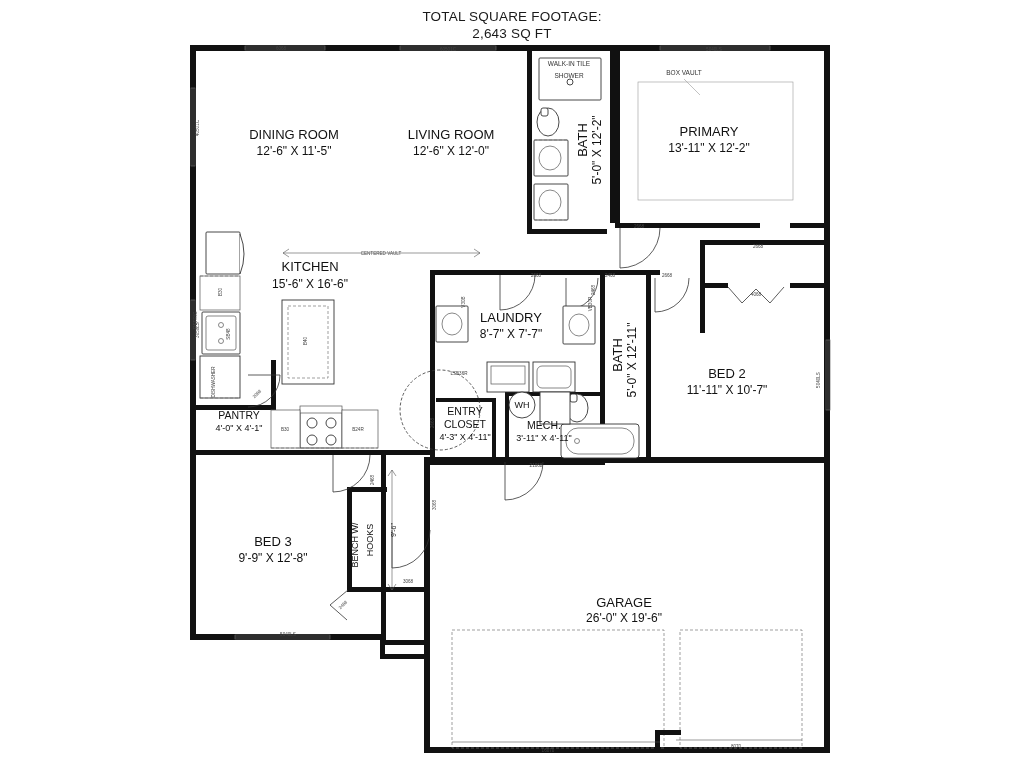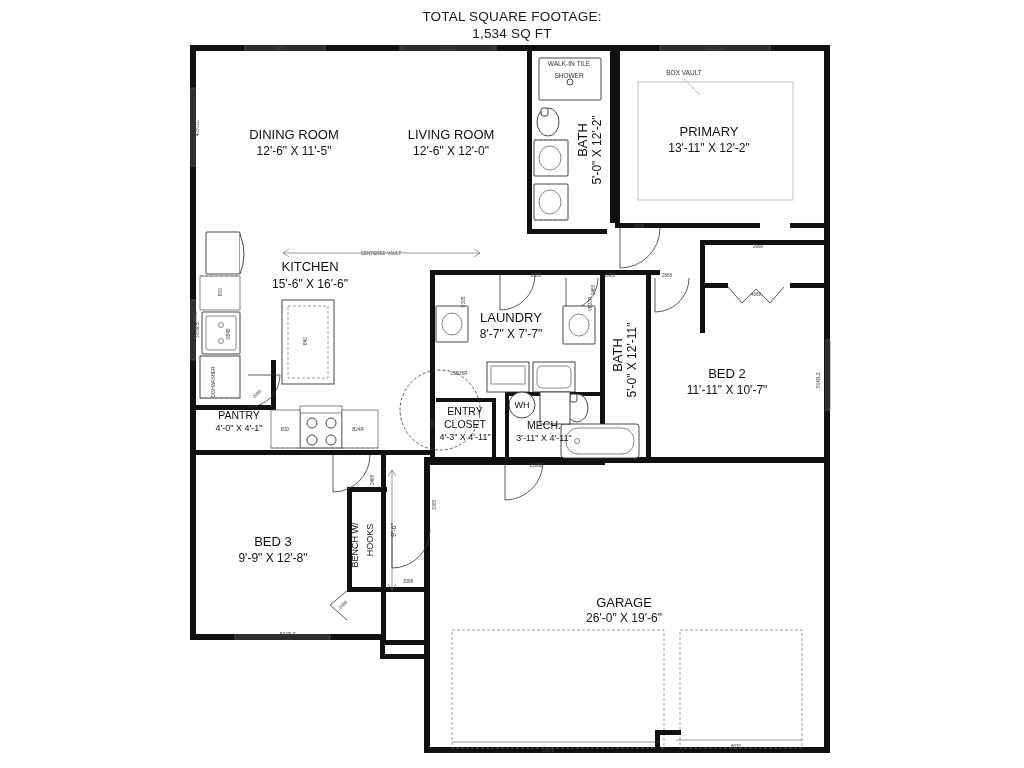--- a/index.html
+++ b/index.html
@@ -47,21 +47,21 @@
   .dimline   { stroke: #555; stroke-width: 0.6; fill: none; }
   .light     { stroke: #999; stroke-width: 0.6; fill: none; }
 </style>
 </head>
 <body>
 
 <div id="page">
 
   <div id="header">
     <div class="line">TOTAL SQUARE FOOTAGE:</div>
-    <div class="line">1,534 SQ FT</div>
+    <div class="line">2,643 SQ FT</div>
   </div>
 
   <svg id="plan-svg" width="1024" height="768" viewBox="0 0 1024 768">
 
     <g>
 
       <rect class="wall" x="190" y="45" width="640" height="6"></rect>
 
       <rect class="wall" x="190" y="45" width="6" height="595"></rect>
 

